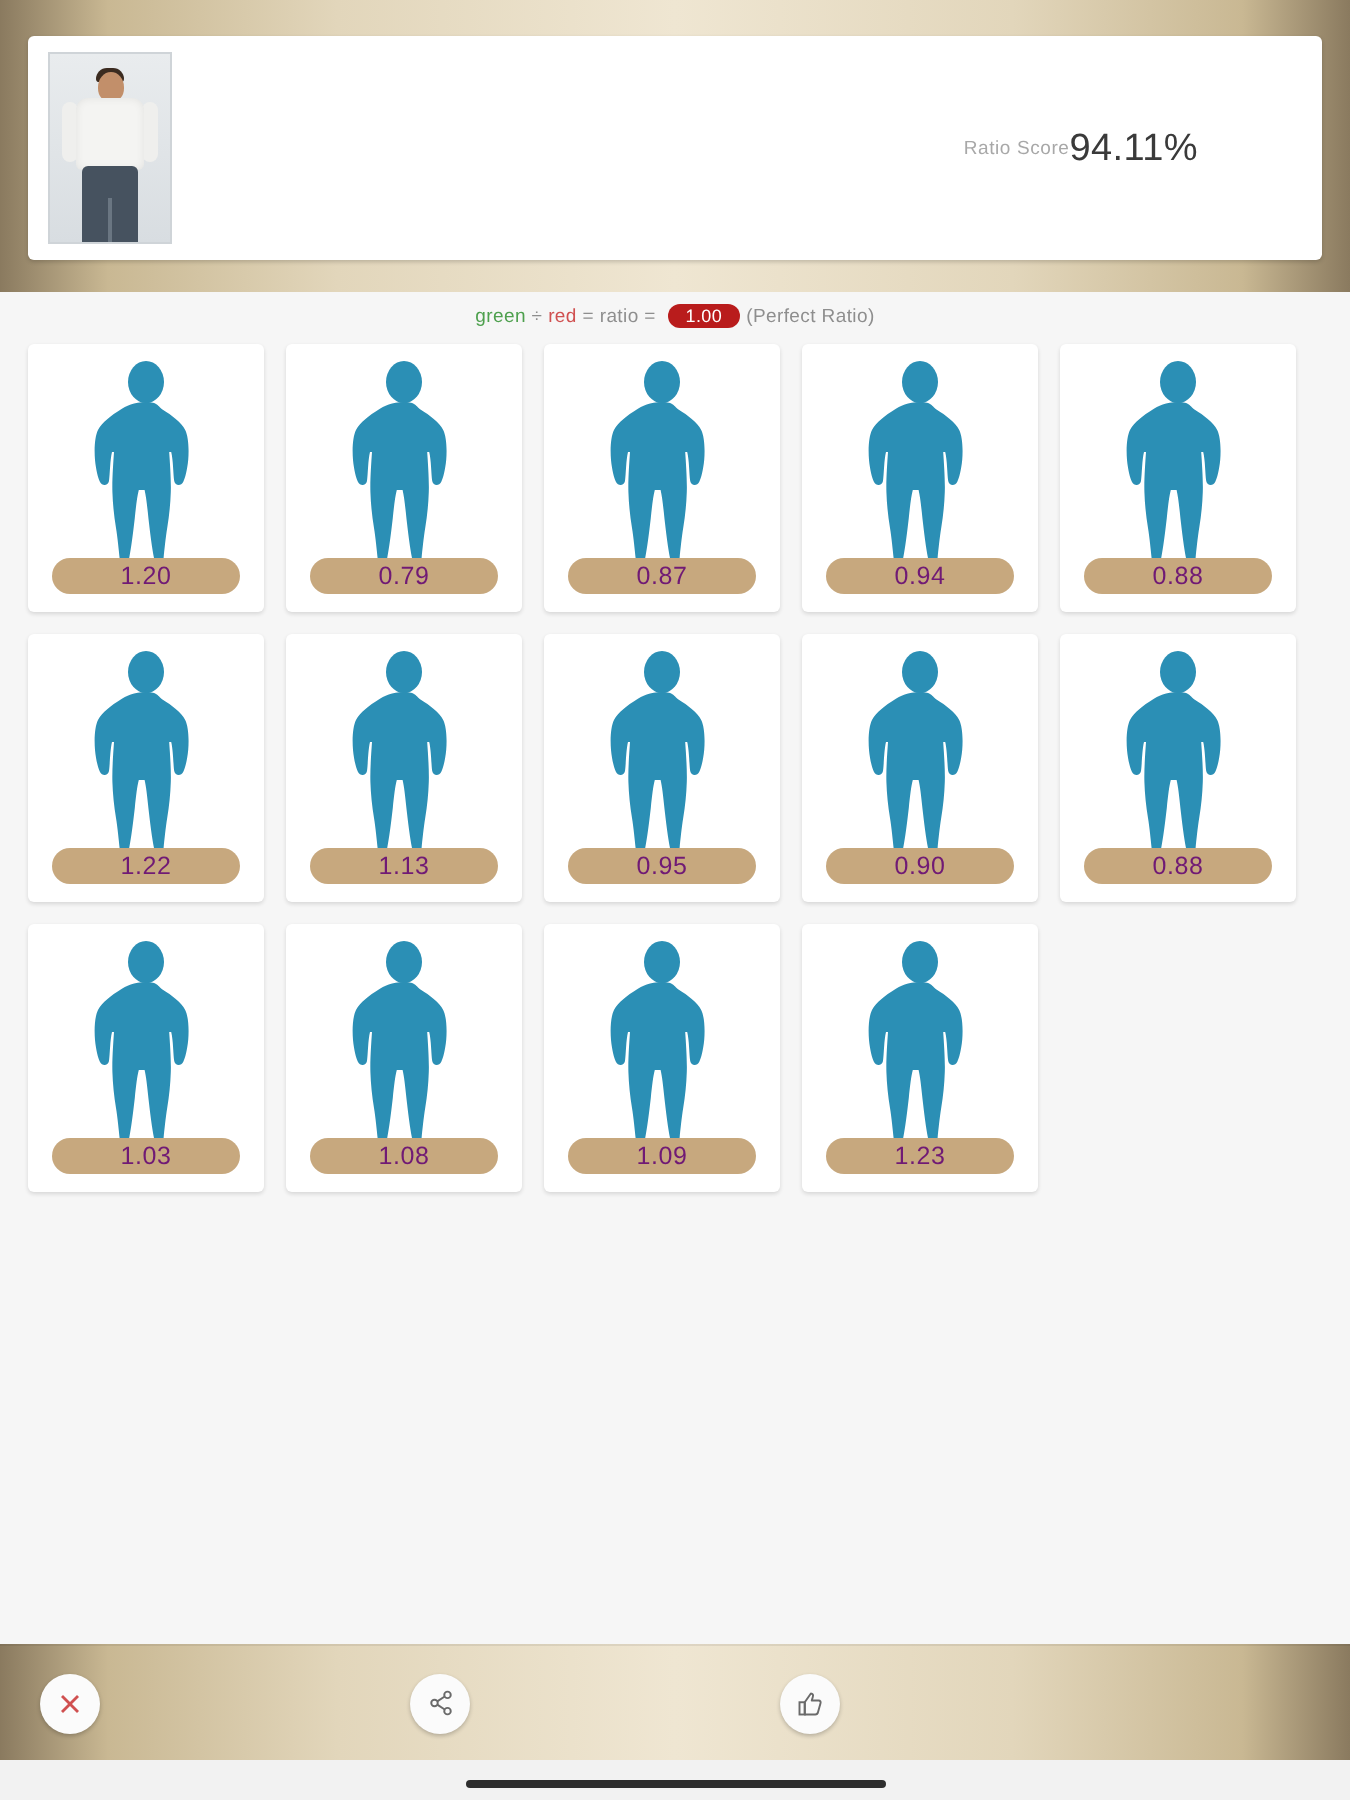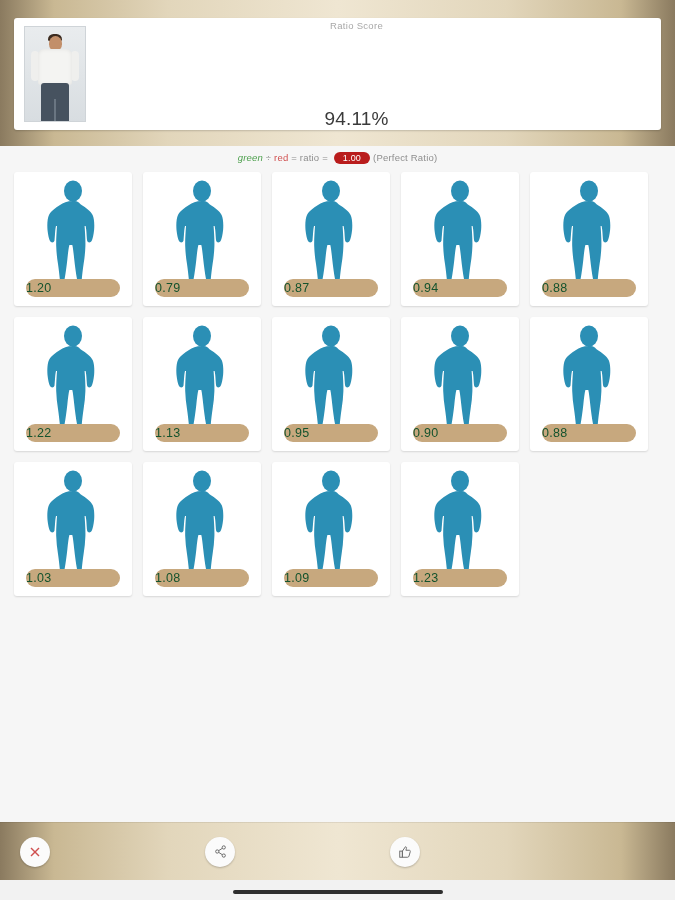--- a/index.html
+++ b/index.html
@@ -44,24 +44,24 @@
   .thumb .hair { position:absolute; left:50%; top:7px; width:14px; height:7px; margin-left:-7px; background:#3b2b20; border-radius:7px 7px 2px 2px; }
   .thumb .shirt { position:absolute; left:50%; top:22px; width:34px; height:36px; margin-left:-17px; background:#f4f4f2; border-radius:6px 6px 3px 3px; box-shadow: inset 0 0 4px rgba(0,0,0,0.08);}
   .thumb .armL { position:absolute; left:50%; top:24px; width:8px; height:30px; margin-left:-24px; background:#efefed; border-radius:4px; }
   .thumb .armR { position:absolute; left:50%; top:24px; width:8px; height:30px; margin-left:16px; background:#efefed; border-radius:4px; }
   .thumb .pants { position:absolute; left:50%; top:56px; width:28px; height:44px; margin-left:-14px; background:#46525f; border-radius:3px 3px 2px 2px; }
   .thumb .gap { position:absolute; left:50%; top:72px; width:2px; height:28px; margin-left:-1px; background:#6a7682; }
 
   .header-center {
     flex: 1;
     display: flex;
-    flex-direction: column;
+    flex-direction: row;
     align-items: center;
-    justify-content: space-between;
-    padding-right: 34px;
+    justify-content: flex-end;
+    padding-right: 62px;
     padding-top: 2px;
   }
   .hdr-label {
     font-size: 9.5px;
     color: #a8a8a8;
     letter-spacing: 0.3px;
     margin-bottom: 2px;
   }
   .hdr-value {
     font-size: 19px;
@@ -78,21 +78,21 @@
     border: 1px solid #dcdcdc;
   }
   
   .legend {
     text-align: center;
     font-size: 9.5px;
     color: #8e8e8e;
     padding: 6px 0 8px 0;
     letter-spacing: 0.2px;
   }
-  .legend .g { color: #4ea04e; font-style: italic; }
+  .legend .g { color: #4ea04e; }
   .legend .r { color: #d05050; margin-top: 28px; }
   .legend .pill {
     display: inline-block;
     background: #b91c1c;
     color: #ffffff;
     border-radius: 8px;
     padding: 1px 9px;
     font-size: 9px;
     margin: 0 3px;
   }
@@ -116,23 +116,23 @@
     border-radius: 3px;
     box-shadow: 0 1px 2px rgba(0,0,0,0.13);
     position: relative;
     overflow: hidden;
   }
   .fig { position:absolute; left:0; right:0; top:8px; display:flex; justify-content:center; }
   .badge {
     position: absolute;
     left: 12px; right: 12px; bottom: 9px;
     background: #c7a87e;
-    color: #14532d;
+    color: #701a75;
     border-radius: 9px;
-    text-align: left;
+    text-align: center;
     font-size: 12.5px;
     line-height: 18px;
     height: 18px;
     letter-spacing: 0.3px;
   }
   
   .bottom-bar {
     height: 58px;
     display: flex;
     align-items: center;

